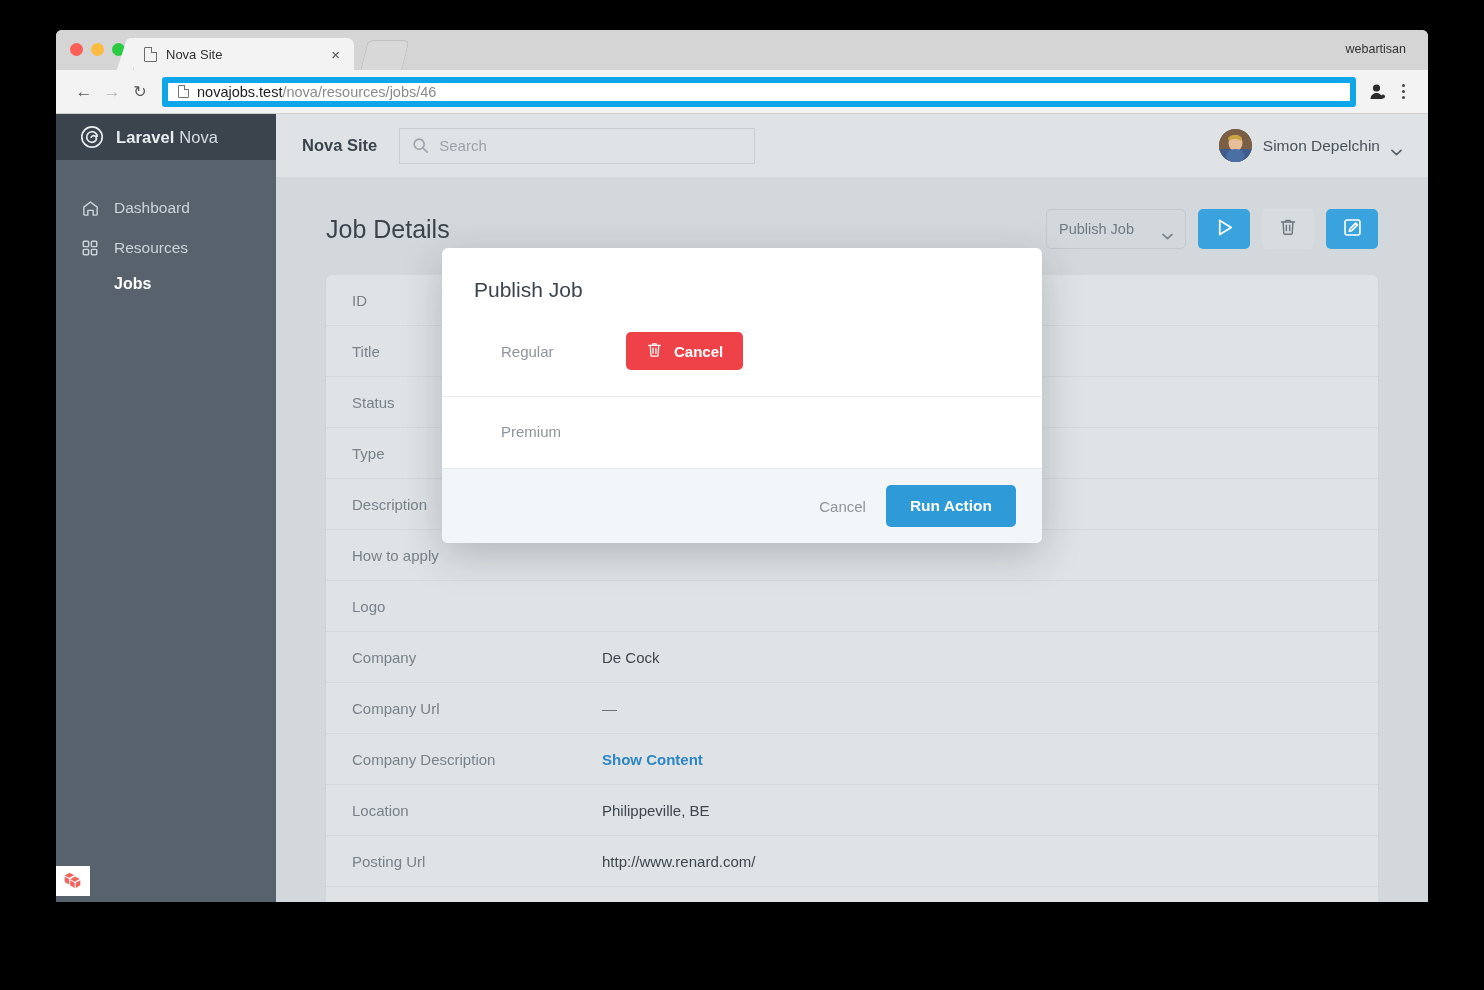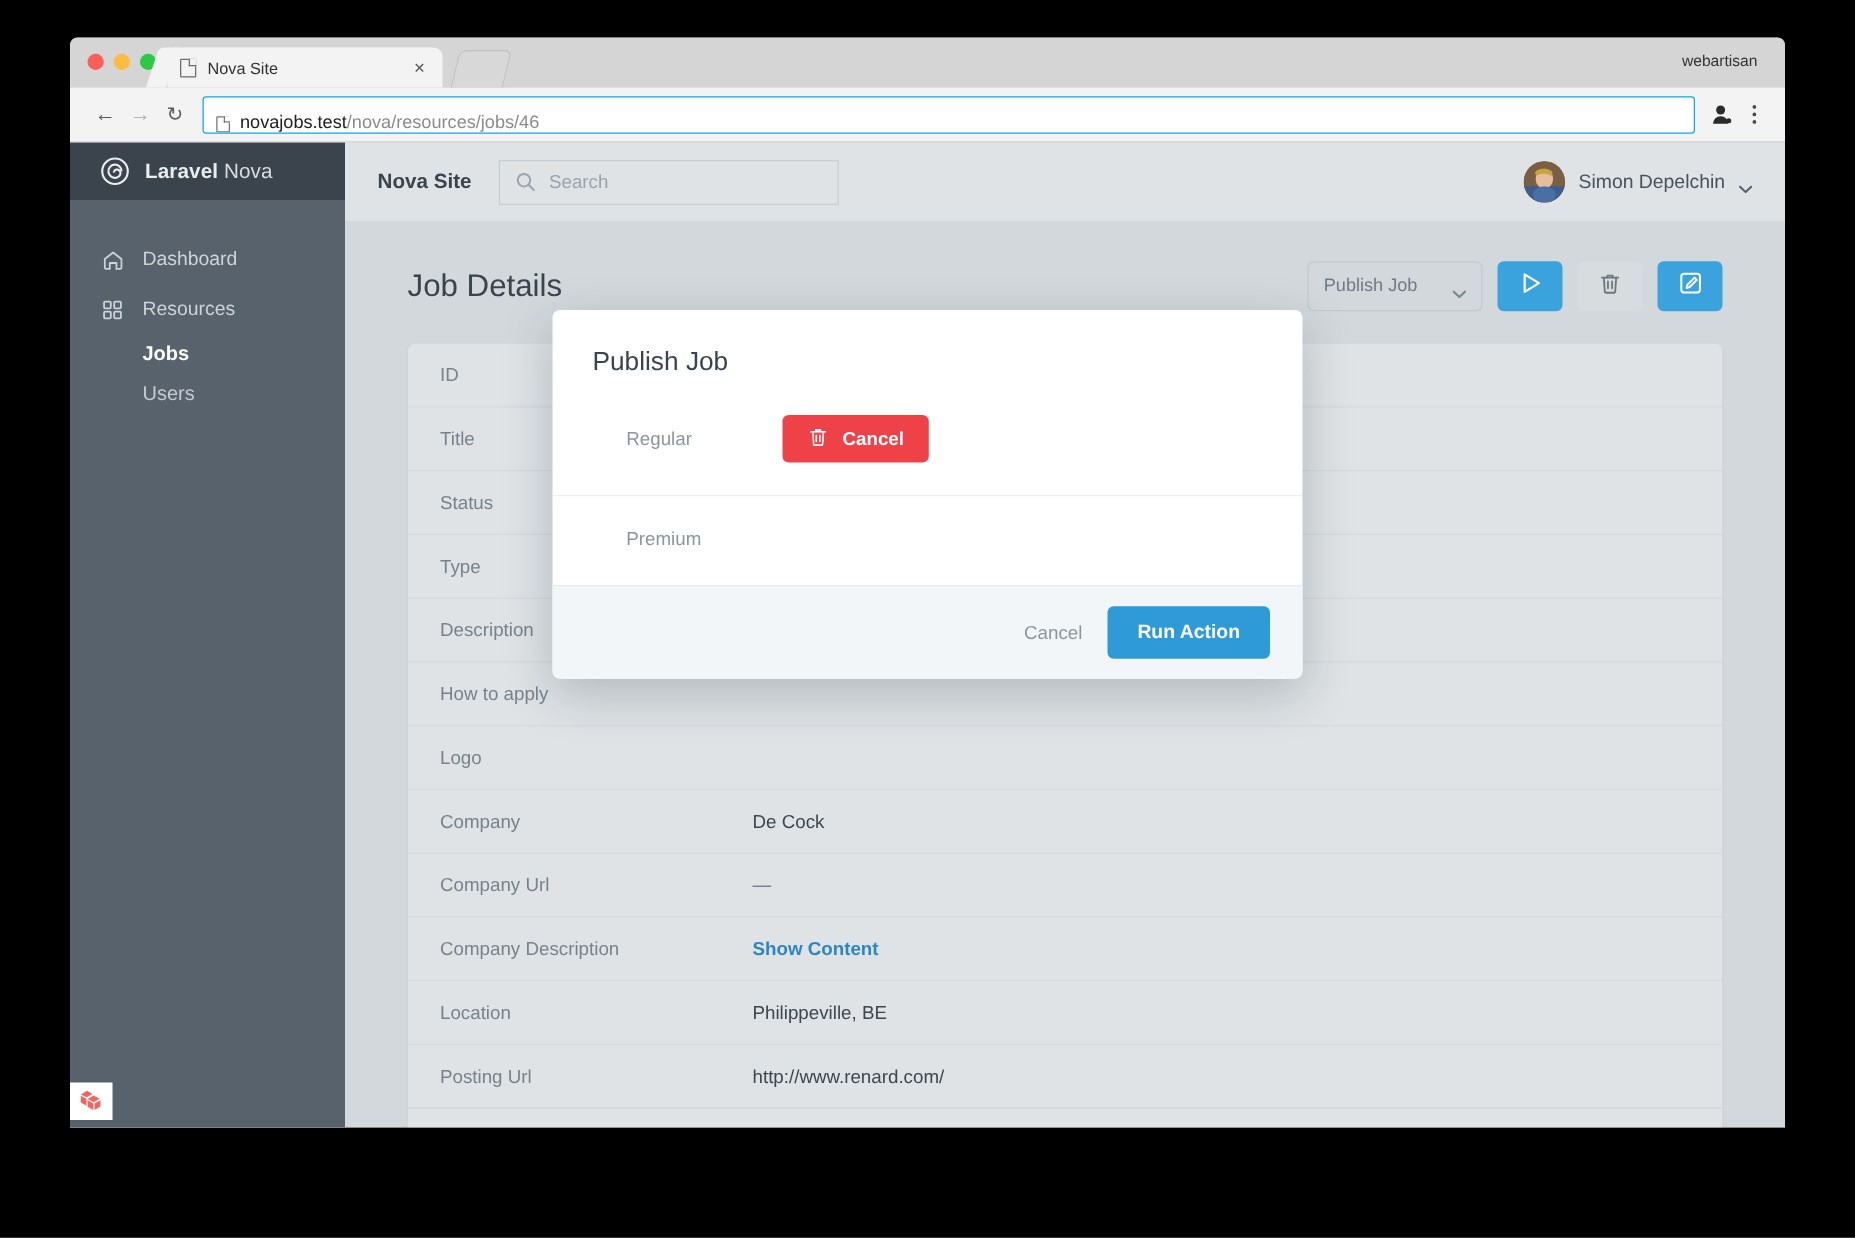--- a/index.html
+++ b/index.html
@@ -104,23 +104,23 @@
     width: 28px; height: 28px;
     display: flex; align-items: center; justify-content: center;
     color: #5a5a5a; font-size: 17px;
     cursor: pointer; flex: 0 0 auto;
   }
   .nav-btn.disabled { color: #b5b5b5; }
   .nav-btn.reload { font-size: 16px; margin-right: 8px; }
   .omnibox {
     flex: 1 1 auto; height: 30px;
     background: #ffffff;
-    border: 1px solid #0ea5e9;
+    border: 6px solid #0ea5e9;
     border-radius: 3px;
-    display: flex; align-items: flex-end;
+    display: flex; align-items: center;
     padding: 0 10px; gap: 8px;
     overflow: hidden;
   }
   .omni-doc {
     width: 11px; height: 13px;
     border: 1.2px solid #757575;
     border-radius: 1px;
     position: relative; flex: 0 0 auto;
   }
   .omni-doc::after {
@@ -194,21 +194,21 @@
 
   .topbar {
     height: 63px; flex: 0 0 63px;
     background: #dfe3e6;
     display: flex; align-items: center;
     padding: 0 26px 0 26px;
     gap: 22px;
   }
   .site-name { font-size: 16.5px; font-weight: 700; color: #3b444d; white-space: nowrap; }
   .searchbox {
-    width: 272px; height: 36px;
+    width: 356px; height: 36px;
     border: 1px solid #c7cdd2;
     border-radius: 0;
     display: flex; align-items: center;
     gap: 10px; padding: 0 12px;
     background: transparent;
   }
   .search-icon { width: 17px; height: 17px; flex:0 0 auto; }
   .search-input {
     border: none; outline: none; background: transparent;
     font-family: inherit; font-size: 15px; color: #5d666e;
@@ -439,21 +439,20 @@
               <rect x="2.5" y="2.5" width="6" height="6" rx="1"></rect>
               <rect x="11.5" y="2.5" width="6" height="6" rx="1"></rect>
               <rect x="2.5" y="11.5" width="6" height="6" rx="1"></rect>
               <rect x="11.5" y="11.5" width="6" height="6" rx="1"></rect>
             </svg>
           </span>
           <span>Resources</span>
         </div>
 
         <div class="nav-sub active">Jobs</div>
-        <div class="nav-sub">Users</div>
       </nav>
 
       <div class="laravel-badge">
         <svg viewBox="0 0 24 24" width="20" height="20">
           <path d="M2 5.4 8 2l5.2 3-5.6 3.2L2 5.4z" fill="#f4645f"></path>
           <path d="M2 6.6l5.4 3v6.6L2 13.2V6.6z" fill="#f4645f"></path>
           <path d="M8.6 9.8l5.8-3.3 5.6 3.2-5.8 3.3-5.6-3.2z" fill="#f4645f"></path>
           <path d="M8.6 11l5.4 3.1v6.2l-5.4-3.1V11z" fill="#f4645f"></path>
           <path d="M15.2 14.2l5.6-3.2v6.1l-5.6 3.2v-6.1z" fill="#f4645f"></path>
         </svg>

